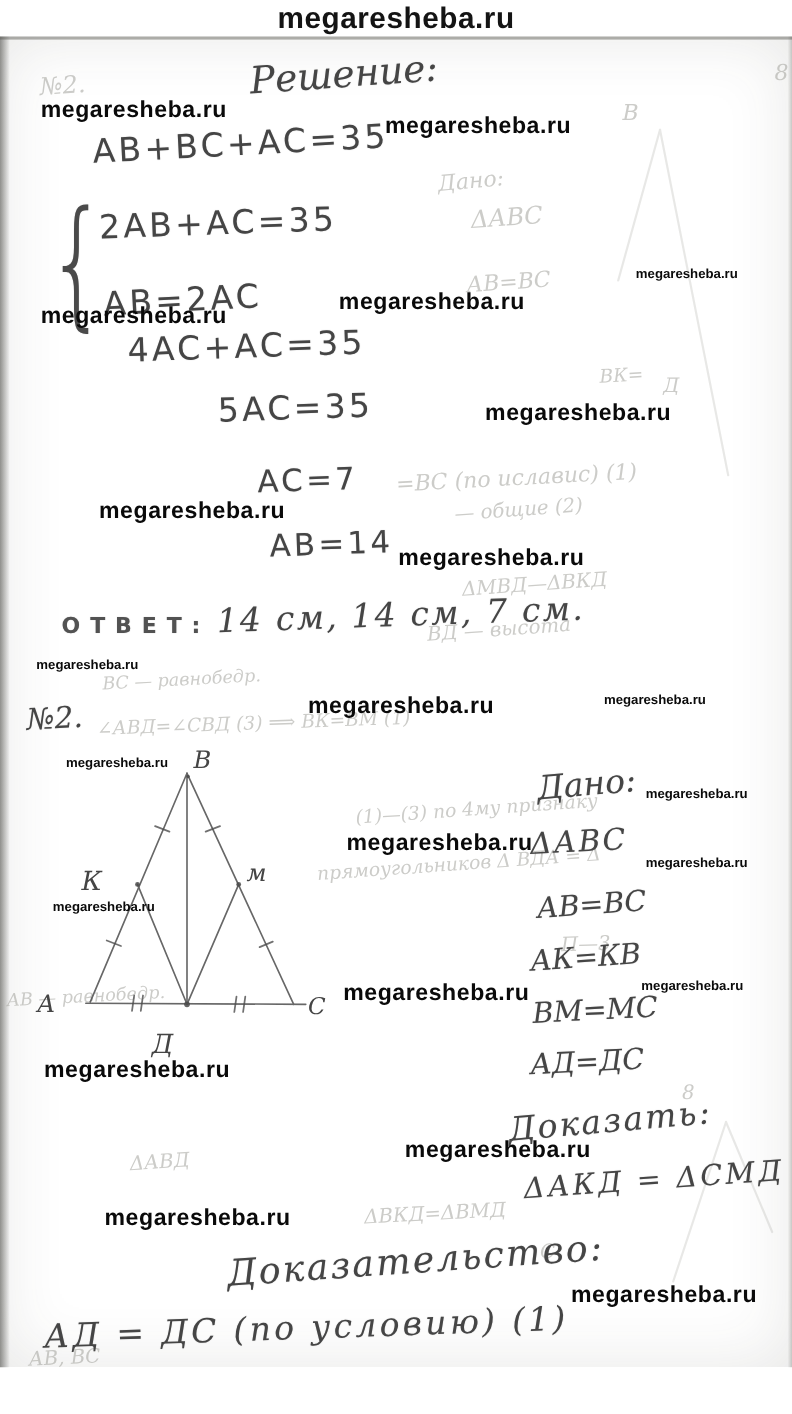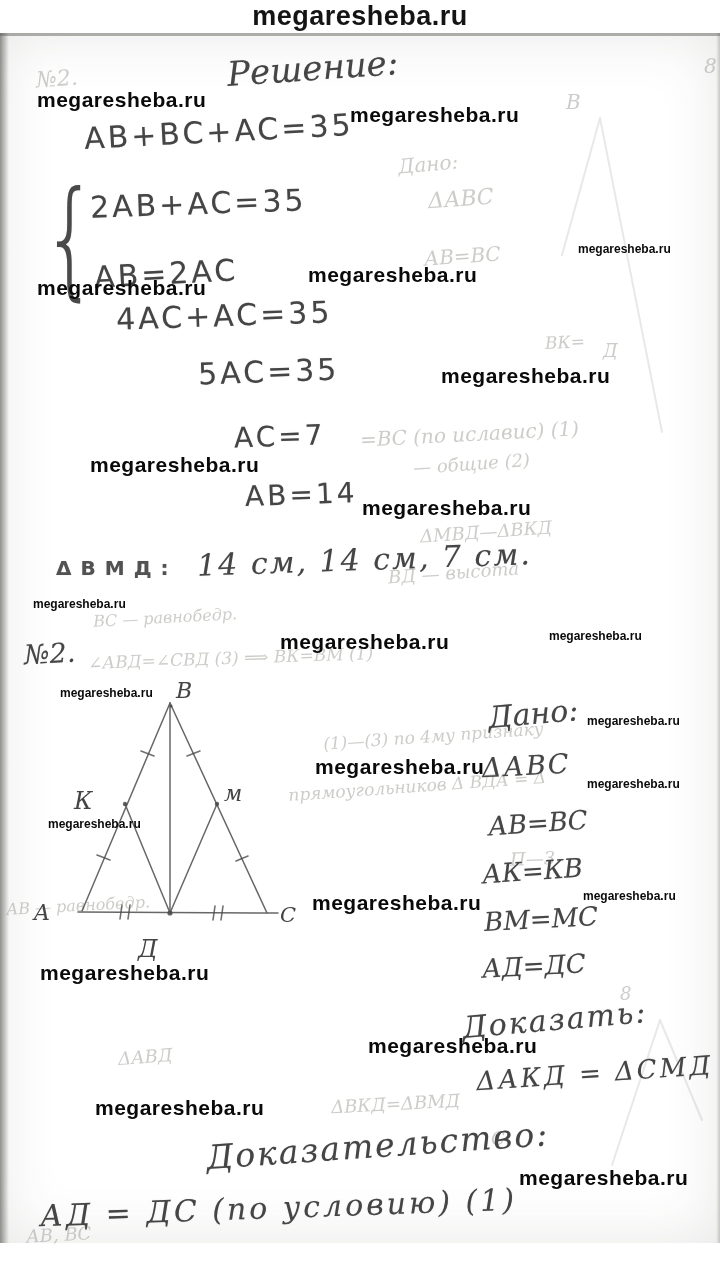--- a/index.html
+++ b/index.html
@@ -106,21 +106,21 @@
 
   <span class="ink brace" style="left:42px;top:164px;font-size:118px;color:#4a4a4a;">{</span>
   <span class="ink ink-eq" style="left:90px;top:186px;font-size:30px;transform:rotate(-2deg);">2AB+AC=35</span>
   <span class="ink ink-eq" style="left:94px;top:256px;font-size:30px;transform:rotate(-3deg);">AB=2AC</span>
 
   <span class="ink ink-eq" style="left:116px;top:298px;font-size:30px;transform:rotate(-2deg);">4AC+AC=35</span>
   <span class="ink ink-eq" style="left:198px;top:354px;font-size:30px;transform:rotate(-2deg);">5AC=35</span>
   <span class="ink ink-eq" style="left:234px;top:420px;font-size:28px;transform:rotate(-2deg);">AC=7</span>
   <span class="ink ink-eq" style="left:245px;top:478px;font-size:28px;transform:rotate(-2deg);">AB=14</span>
 
-  <span class="ink answer-label" style="left:56px;top:556px;font-size:20px;">ΔВМД:</span>
+  <span class="ink answer-label" style="left:56px;top:556px;font-size:20px;">ОТВЕТ:</span>
   <span class="ink ink-cur" style="left:197px;top:542px;font-size:30px;letter-spacing:2px;transform:rotate(-2deg);">14 см, 14 см, 7 см.</span>
 
   <span class="ink ink-cur" style="left:24px;top:638px;font-size:27px;transform:rotate(-3deg);">№2.</span>
 
   <svg style="position:absolute;left:30px;top:676px;z-index:3;" width="280" height="310" viewBox="0 0 280 310">
     <g stroke="#4d4d4d" stroke-width="1.5" stroke-linecap="round" opacity="0.85">
       <line x1="52" y1="235" x2="140" y2="27"></line>
       <line x1="140" y1="27" x2="237" y2="237"></line>
       <line x1="48" y1="236" x2="248" y2="237"></line>
       <line x1="140" y1="27" x2="140" y2="237"></line>

